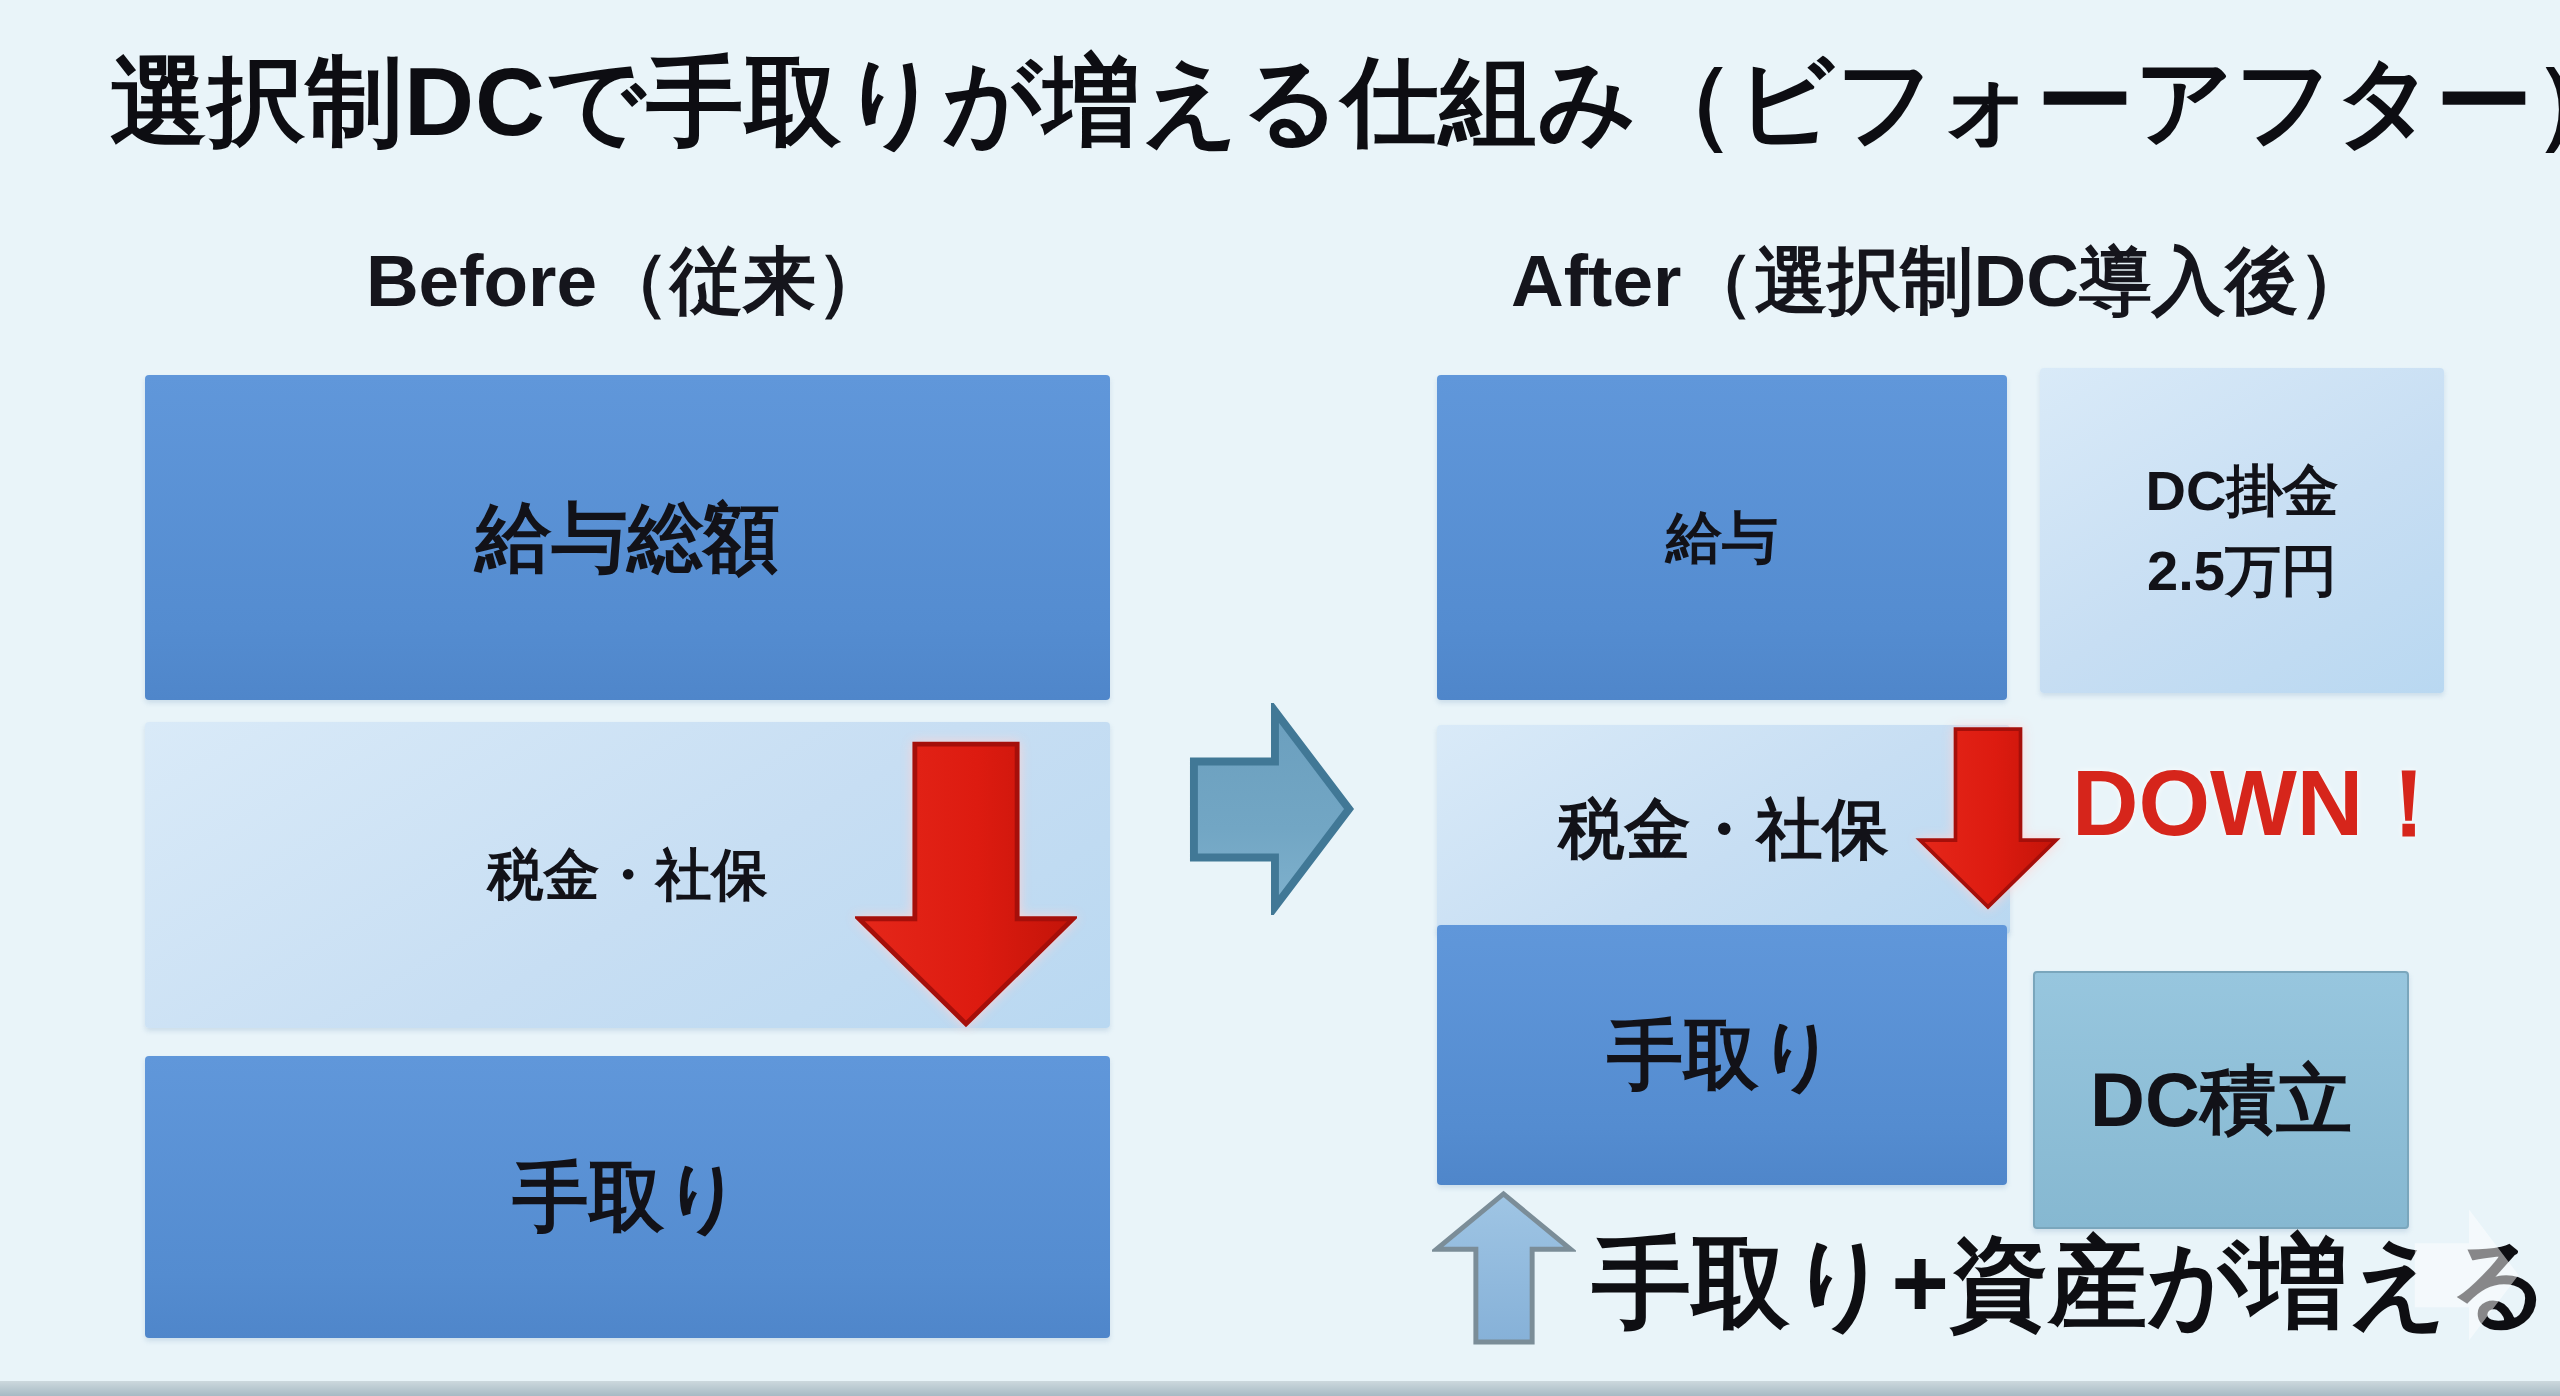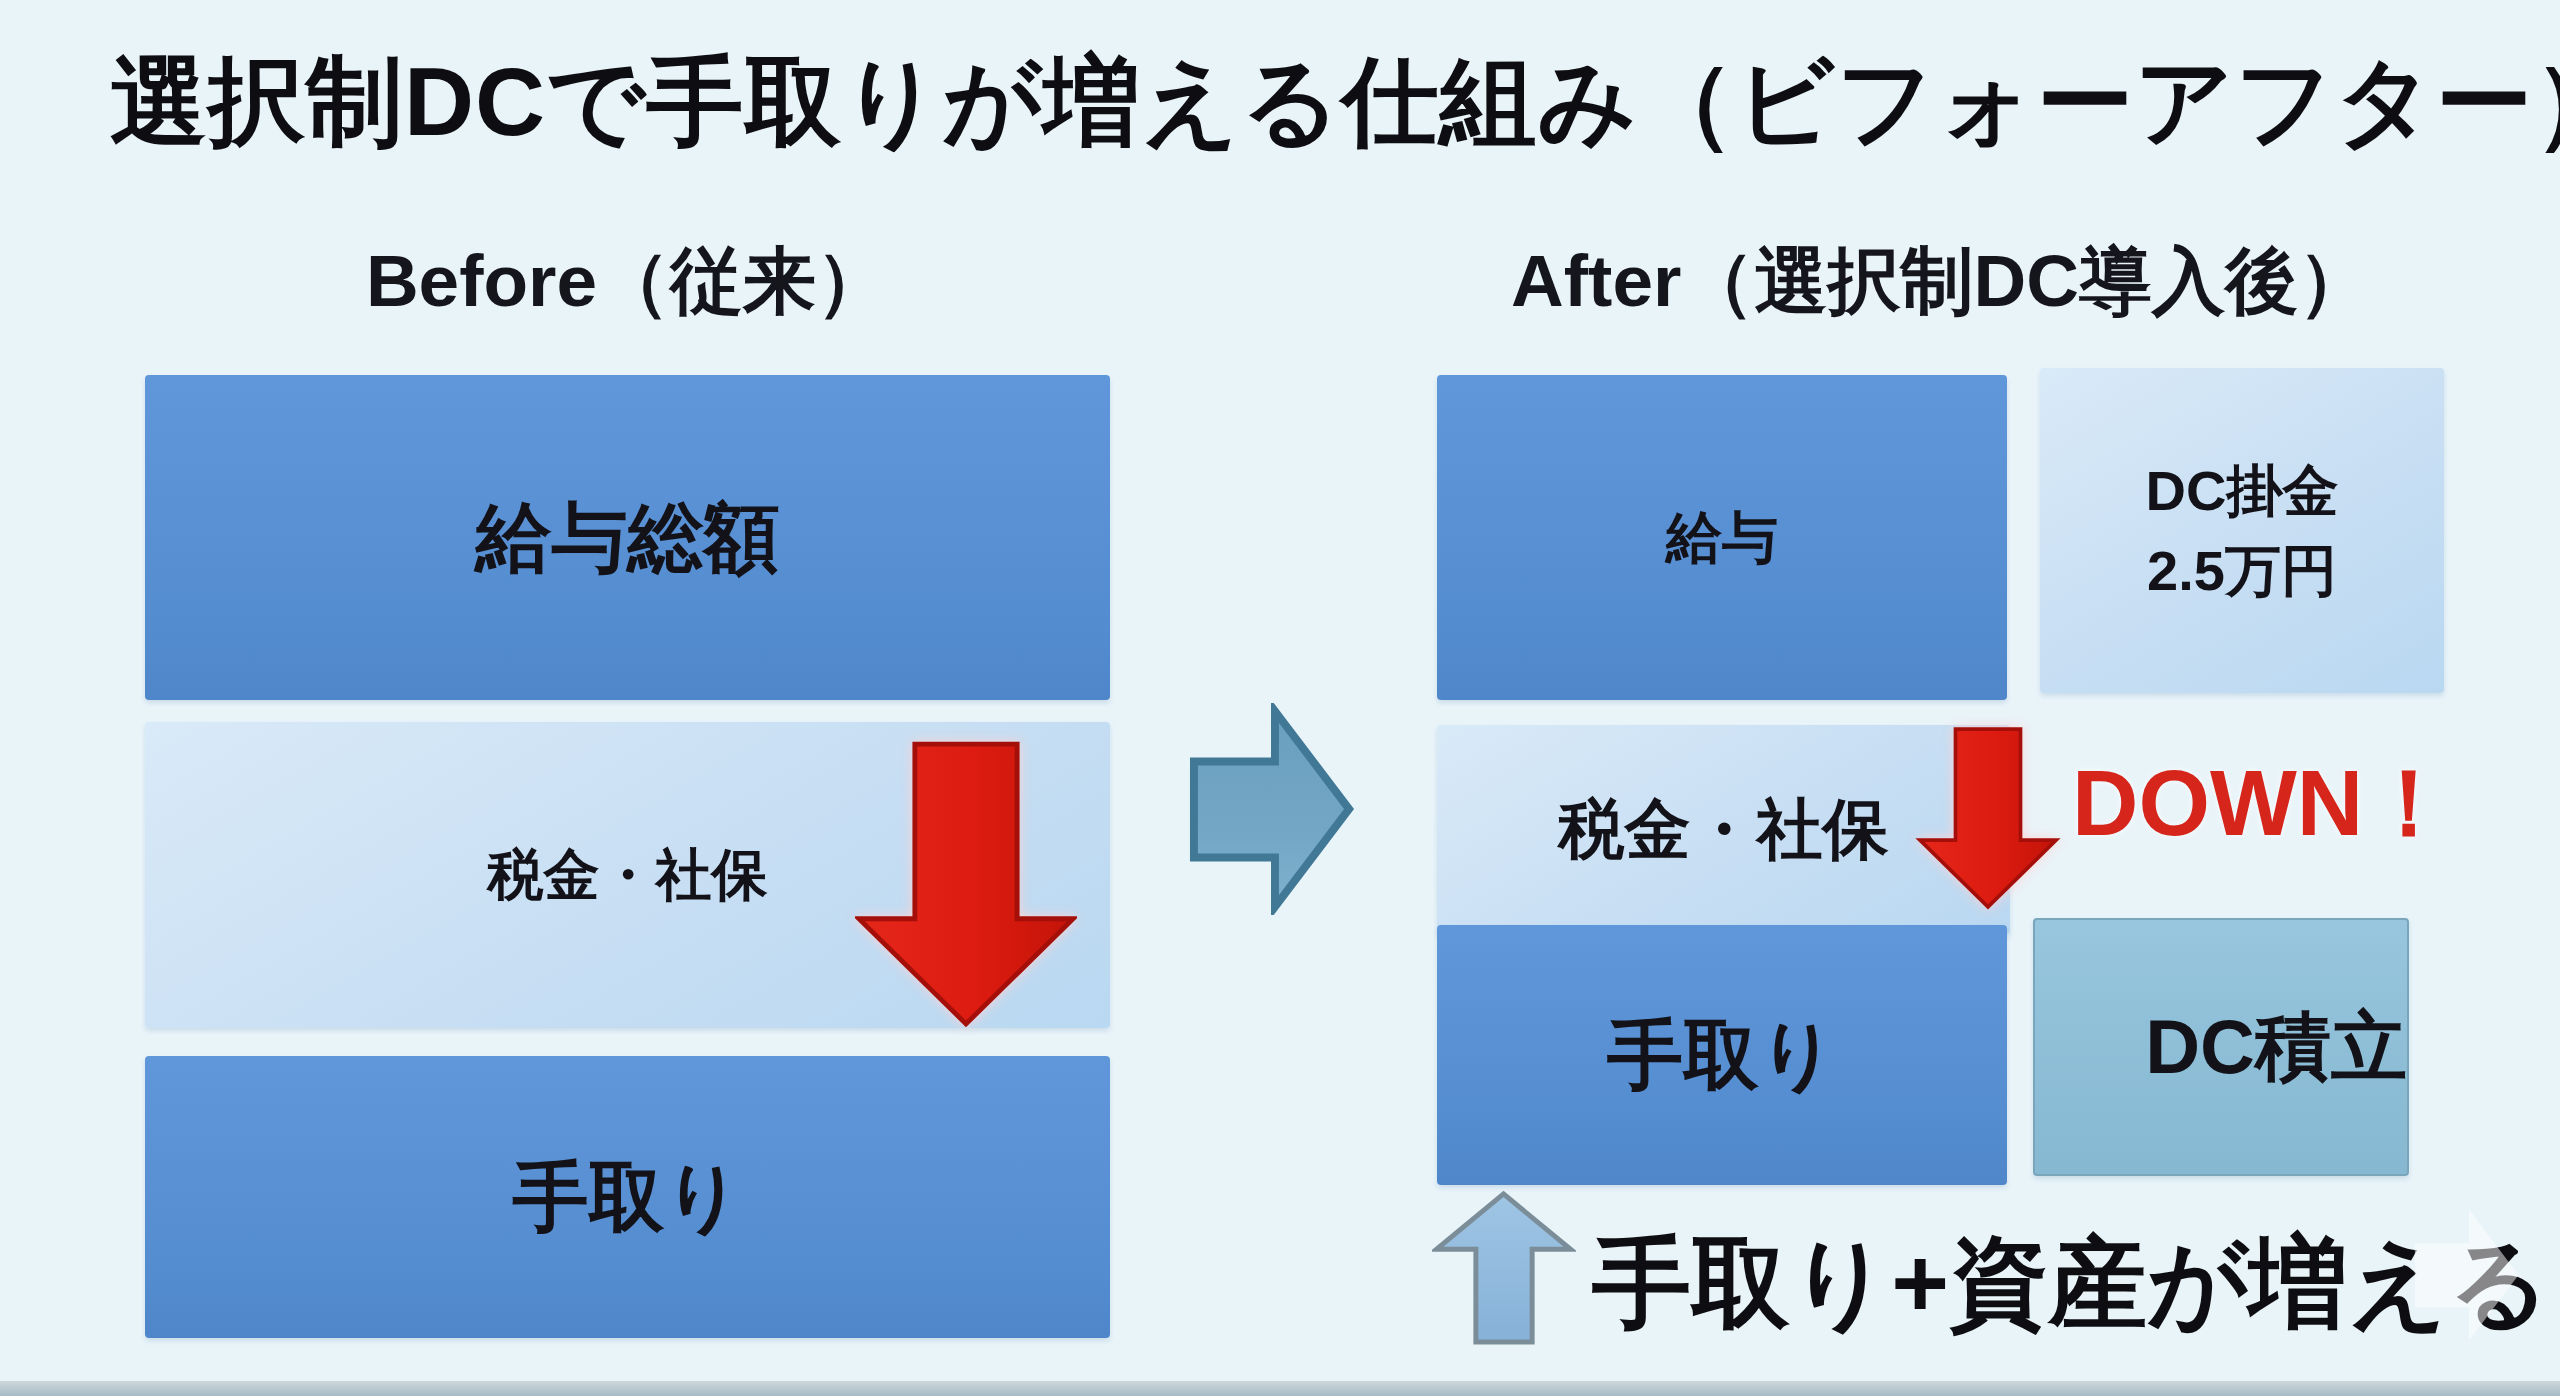--- a/index.html
+++ b/index.html
@@ -115,21 +115,21 @@
 
   <svg class="abs red-arrow" style="left:1913px;top:726px;" width="150" height="184" viewBox="0 0 230 300">
     <polygon points="62,5 168,5 168,186 226,186 115,295 4,186 62,186" fill="url(#redg1)" stroke="#a50f0a" stroke-width="6"></polygon>
   </svg>
 
   <div class="abs down-label">DOWN！</div>
 
   <div class="box blue fs76" style="left:1437px;top:925px;width:570px;height:260px;">
     <div class="bl">手取り</div>
   </div>
-  <div class="box steel fs76" style="left:2033px;top:918px;width:372px;height:254px;align-items:flex-end;">
+  <div class="box steel fs76" style="left:2033px;top:971px;width:372px;height:254px;">
     <div class="bl">DC積立</div>
   </div>
 
   <svg class="abs" style="left:1432px;top:1190px;" width="144" height="156" viewBox="0 0 145 158">
     <defs>
       <linearGradient id="upg" x1="0" y1="0" x2="0" y2="1">
         <stop offset="0" stop-color="#9fc5e4"></stop>
           <stop offset="1" stop-color="#86b1d8"></stop>
       </linearGradient>
     </defs>

